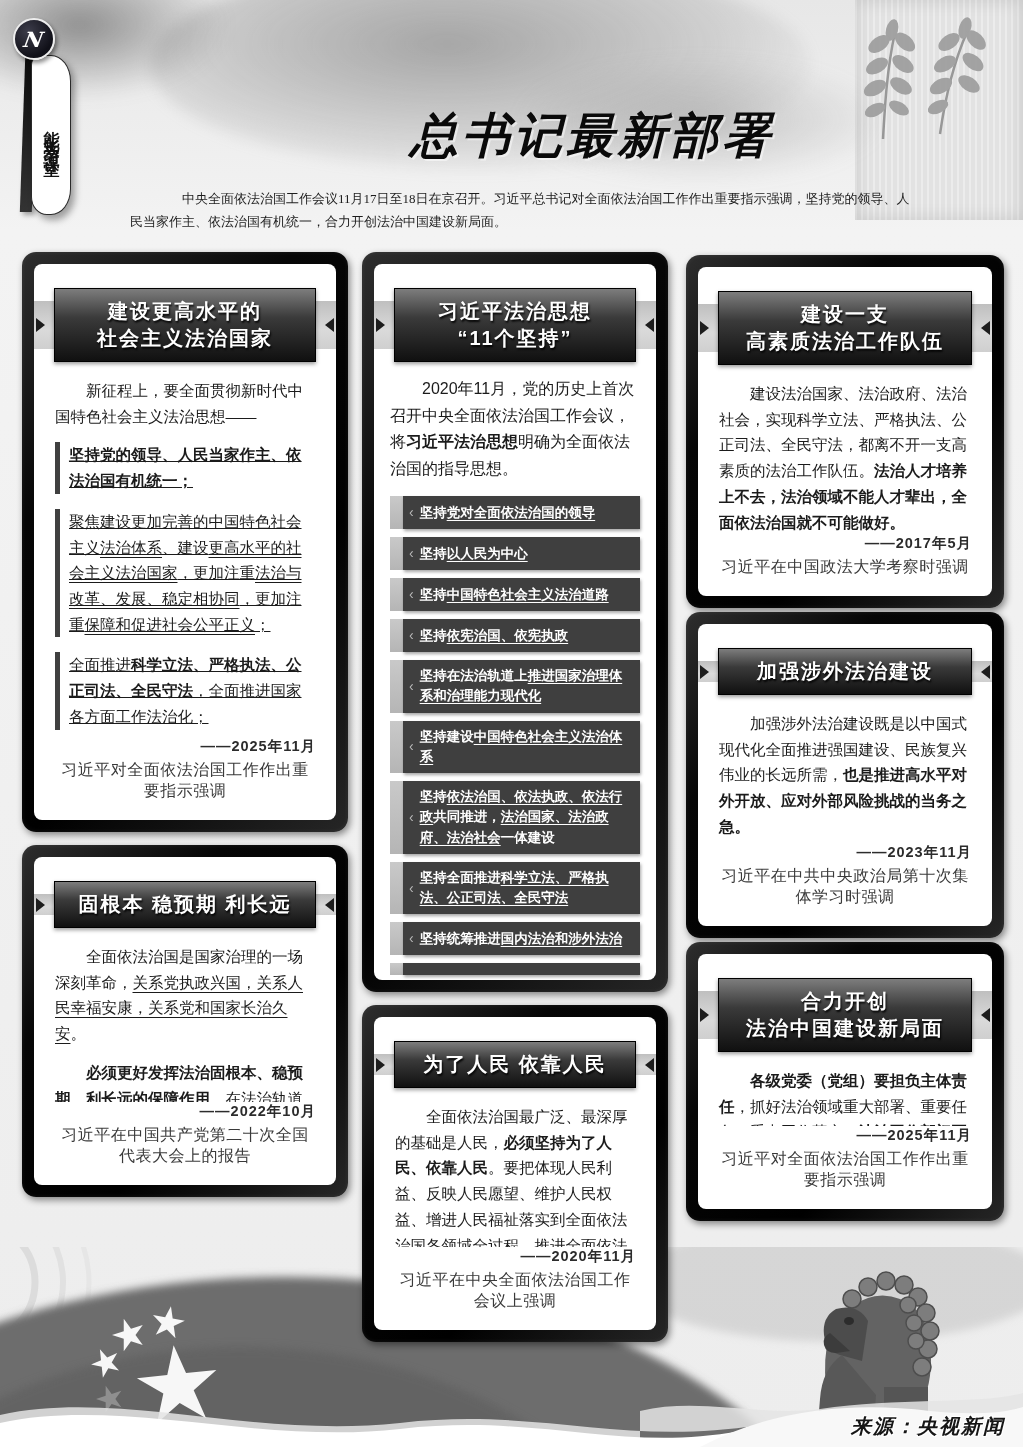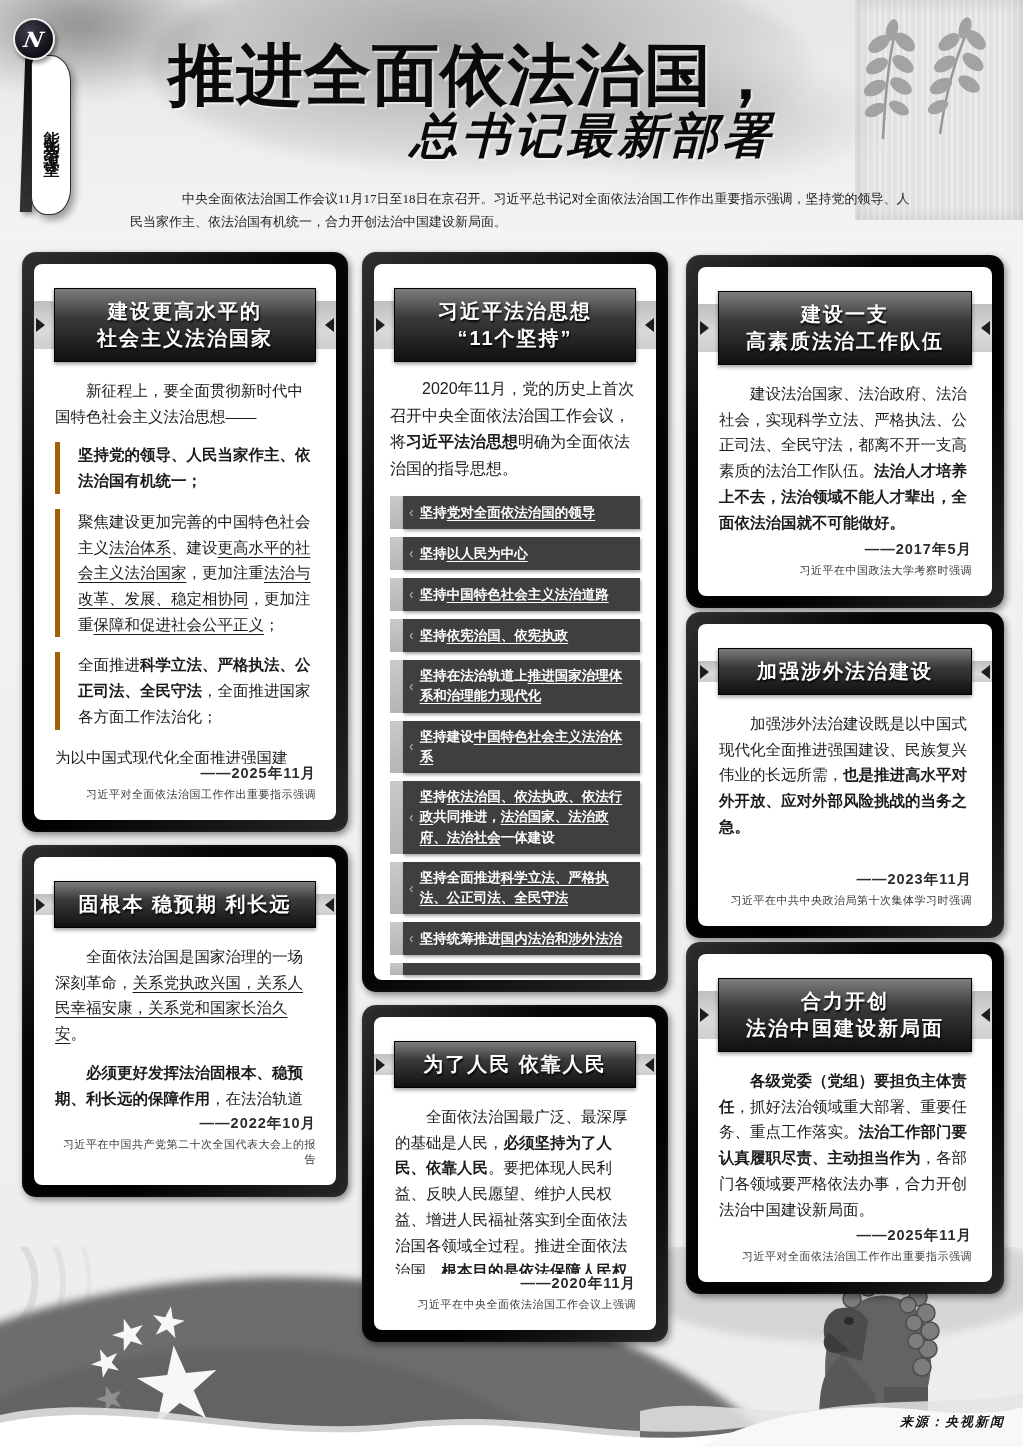--- a/index.html
+++ b/index.html
@@ -53,37 +53,37 @@
         border-top:7px solid transparent;border-bottom:7px solid transparent;border-left:9px solid #1d1d1d;}
   .band::after{content:"";position:absolute;right:2px;top:50%;margin-top:-7px;width:0;height:0;
         border-top:7px solid transparent;border-bottom:7px solid transparent;border-right:9px solid #1d1d1d;}
   .hbox{position:relative;margin:0 20px;background:linear-gradient(180deg,#7d7d7d 0%,#3a3a3a 40%,#101010 100%);
         border:1px solid #000;color:#fff;text-align:center;padding:9px 4px;
         font-weight:700;font-size:20px;letter-spacing:2px;line-height:1.35;
         text-shadow:1px 2px 2px rgba(0,0,0,.9);box-shadow:0 2px 4px rgba(0,0,0,.4);}
   .cbody{flex:1;padding:16px 21px 4px;overflow:hidden;}
   .p{margin:0 0 13px;font-size:15.5px;line-height:1.66;color:#1b1b1b;}
   .indent{text-indent:2em;}
-  .bullet{border-left:5px solid #a16207;padding-left:18px;margin:0 0 15px;}
+  .bullet{border-left:5px solid #404040;padding-left:9px;margin:0 0 15px;text-decoration:underline;}
   .b{font-weight:700;}
   .u{text-decoration:underline;text-underline-offset:4px;text-decoration-thickness:1px;}
   .attr{padding:0 20px 18px;text-align:right;}
   .date{font-size:14.5px;font-weight:600;color:#2c2c2c;letter-spacing:1px;text-align:right;}
-  .src{font-size:11px;color:#3a3a3a;margin-top:4px;letter-spacing:.5px;}
+  .src{font-size:16px;color:#3a3a3a;margin-top:4px;letter-spacing:.5px;text-align:center;}
   
   .li{display:flex;align-items:stretch;margin:0 0 8px;}
   .litab{width:13px;background:linear-gradient(180deg,#c9c9c9,#b5b5b5);flex:none;}
   .libar{flex:1;background:#3f3f3f;color:#fff;font-weight:700;font-size:13.5px;line-height:1.5;
          padding:6px 8px 6px 6px;box-shadow:1px 2px 3px rgba(0,0,0,.35);display:flex;align-items:center;}
   .lichev{color:#b9b9b9;font-weight:400;margin-right:6px;flex:none;font-size:14px;}
   .litext .u{text-underline-offset:3px;}
   
   .bottomsvg{position:absolute;left:0;top:1247px;width:1023px;height:200px;}
   .sourceline{position:absolute;right:18px;top:1413px;font-family:Liberation Serif, serif;
-      font-weight:700;font-style:italic;font-size:13px;letter-spacing:2px;color:#161616;
+      font-weight:700;font-style:italic;font-size:20px;letter-spacing:2px;color:#161616;
       text-shadow:-1px -1px 0 #fff,1px -1px 0 #fff,-1px 1px 0 #fff,1px 1px 0 #fff;z-index:3;}
   .z2{z-index:2;}
 </style>
 </head>
 <body>
 
 <div class="page">
 
   <div class="wash paper"></div>
   <div class="wash wash1"></div>
@@ -116,21 +116,20 @@
     </svg>
   </div>
 
   <div class="vbar"></div>
   <div class="vpill">
     <span class="vtext">能化大学习课堂</span>
   </div>
   <div class="nbadge">
     <span class="nletter">N</span>
   </div>
-  <div class="title1 z2">推进全面依法治国，</div>
   <div class="title2 z2">总书记最新部署</div>
   <div class="intro z2">中央全面依法治国工作会议11月17日至18日在京召开。习近平总书记对全面依法治国工作作出重要指示强调，坚持党的领导、人民当家作主、依法治国有机统一，合力开创法治中国建设新局面。</div>
 
   <div class="bottomsvg">
     <svg width="1023" height="200" viewBox="0 0 1023 200">
       <defs>
         <g id="star">
             <polygon points="0,-1 0.2245,-0.309 0.951,-0.309 0.3633,0.118 0.5878,0.809 0,0.382 -0.5878,0.809 -0.3633,0.118 -0.951,-0.309 -0.2245,-0.309"></polygon>
           </g>
         <filter id="soft">
@@ -363,21 +362,21 @@
       <div class="cbody">
         <p class="p indent"><span>加强涉外法治建设既是以中国式现代化全面推进强国建设、民族复兴伟业的长远所需，</span><span class="b">也是推进高水平对外开放、应对外部风险挑战的当务之急。</span></p>
       </div>
       <div class="attr">
         <div class="date">——2023年11月</div>
         <div class="src">习近平在中共中央政治局第十次集体学习时强调</div>
       </div>
     </div>
   </section>
 
-  <section class="card z2" style="left:686px;top:942px;width:318px;height:352px;">
+  <section class="card z2" style="left:686px;top:942px;width:318px;height:279px;">
     <div class="cinner">
       <div class="chead">
         <div class="band"></div>
         <div class="hbox">
           <div>合力开创</div>
           <div>法治中国建设新局面</div>
         </div>
       </div>
       <div class="cbody">
         <p class="p indent"><span class="b">各级党委（党组）要担负主体责任</span><span>，抓好法治领域重大部署、重要任务、重点工作落实。</span><span class="b">法治工作部门要认真履职尽责、主动担当作为</span><span>，各部门各领域要严格依法办事，合力开创法治中国建设新局面。</span></p>

